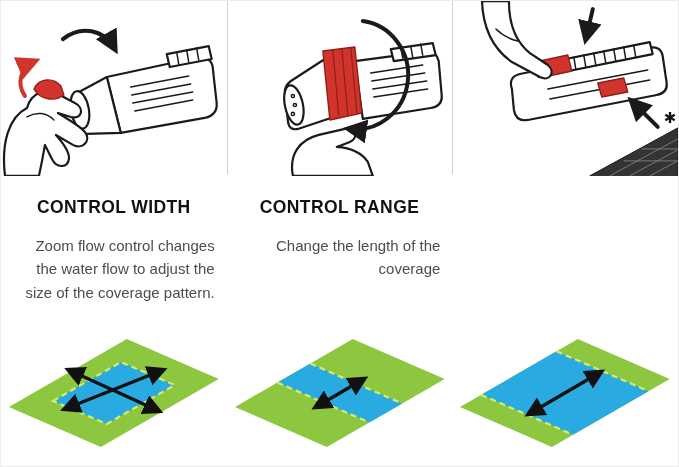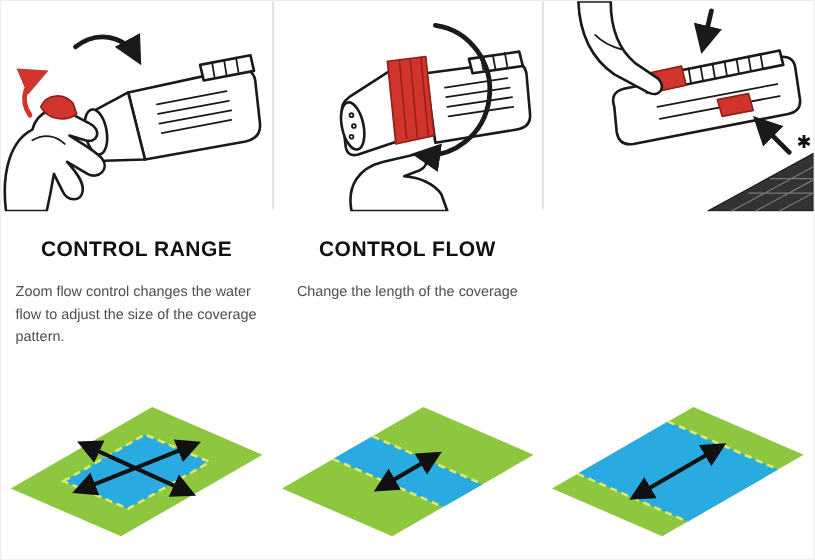--- a/index.html
+++ b/index.html
@@ -24,22 +24,22 @@
     content:"";position:absolute;left:0;top:0;width:1px;height:173px;
     background:var(--divider-gray);
   }
   .illus{width:100%;height:175px}
   .illus svg{width:100%;height:100%;display:block}
   .title{
     margin:21px 0 0;font-size:17.5px;font-weight:700;letter-spacing:.4px;
     color:#111;text-align:center;
   }
   .desc{
-    margin:16px 12px 0;font-size:12px;line-height:1.55;color:var(--text-gray);
-    text-align:left;max-width:204px;min-height:34px;
+    margin:16px 12px 0;font-size:15px;line-height:1.55;color:var(--text-gray);
+    text-align:right;max-width:204px;min-height:34px;
   }
   .pattern{width:100%;height:142px;margin-top:auto}
   .pattern svg{width:100%;height:100%;display:block}
 
   
   .line{stroke:var(--line-black);stroke-width:2.2;stroke-linejoin:round;stroke-linecap:round;fill:#fff}
   .thin{stroke:var(--line-black);stroke-width:1.5;fill:none;stroke-linecap:round}
   .redfill{fill:var(--accent-red);stroke:#8f1f18;stroke-width:1.4;stroke-linejoin:round}
   .redline{stroke:#8f1f18;stroke-width:1.2;fill:none}
   .arrow{stroke:var(--line-black);stroke-width:4;fill:none;stroke-linecap:round}
@@ -78,21 +78,21 @@
         </g>
         <g>
           <path class="line" d="M4 175 C0 142 8 116 26 107 C30 92 45 86 57 93 L74 102 C84 107 81 119 70 116 L57 112 C68 119 79 125 84 131 C91 140 81 149 72 144 L55 134 C63 143 69 151 68 158 C67 168 55 167 51 158 L44 144 C42 156 40 166 38 175 Z"></path>
           <path class="thin" d="M26 116 C36 110 46 112 53 119"></path>
         </g>
         <path class="redfill" d="M60 85 C52 76 38 77 33 88 C39 99 54 101 63 94 Z"></path>
         <path class="arrow" d="M62 38 C80 24 103 28 114 48" marker-end="url(#ab1)"></path>
         <path class="arrow-red" d="M24 95 C15 82 20 66 34 60" marker-end="url(#ar1)"></path>
       </svg>
     </div>
-    <h2 class="title">CONTROL RANGE</h2>
+    <h2 class="title">CONTROL WIDTH</h2>
     <p class="desc">Zoom flow control changes the water flow to adjust the size of the coverage pattern.</p>
     <div class="pattern">
       <svg viewBox="0 0 226 140">
         <defs>
           <marker id="pm1" markerWidth="6" markerHeight="6" refX="4.5" refY="3" orient="auto-start-reverse">
             <path d="M0 0 L6 3 L0 6 Z" fill="#111"></path>
           </marker>
         </defs>
         <polygon class="grass" points="8,82 126,14 218,54 100,122"></polygon>
         <polygon class="water" points="52,76 120,37 174,60 106,99"></polygon>
@@ -125,21 +125,21 @@
           <circle class="thin" cx="66" cy="113" r="1.6"></circle>
         </g>
         <g>
           <path class="redfill" d="M96 50 L128 46 L135 112 L103 119 Z"></path>
           <path class="redline" d="M106 49 l6 66 M115 48 l6 66 M124 47 l6 65"></path>
         </g>
         <path class="line" d="M66 175 C62 154 72 139 92 134 L118 128 C129 126 132 137 123 141 L110 146 C123 147 135 152 141 161 L146 175 Z"></path>
         <path class="arrow" d="M136 20 A 50 52 0 1 1 122 128" marker-end="url(#ab2)"></path>
       </svg>
     </div>
-    <h2 class="title">CONTROL FLOW</h2>
+    <h2 class="title">CONTROL RANGE</h2>
     <p class="desc">Change the length of the coverage</p>
     <div class="pattern">
       <svg viewBox="0 0 226 140">
         <defs>
           <marker id="pm2" markerWidth="6" markerHeight="6" refX="4.5" refY="3" orient="auto-start-reverse">
             <path d="M0 0 L6 3 L0 6 Z" fill="#111"></path>
           </marker>
         </defs>
         <polygon class="grass" points="8,82 126,14 218,54 100,122"></polygon>
         <polygon class="water" points="50.5,57.5 83.5,38.5 175.5,78.5 142.5,97.5"></polygon>

